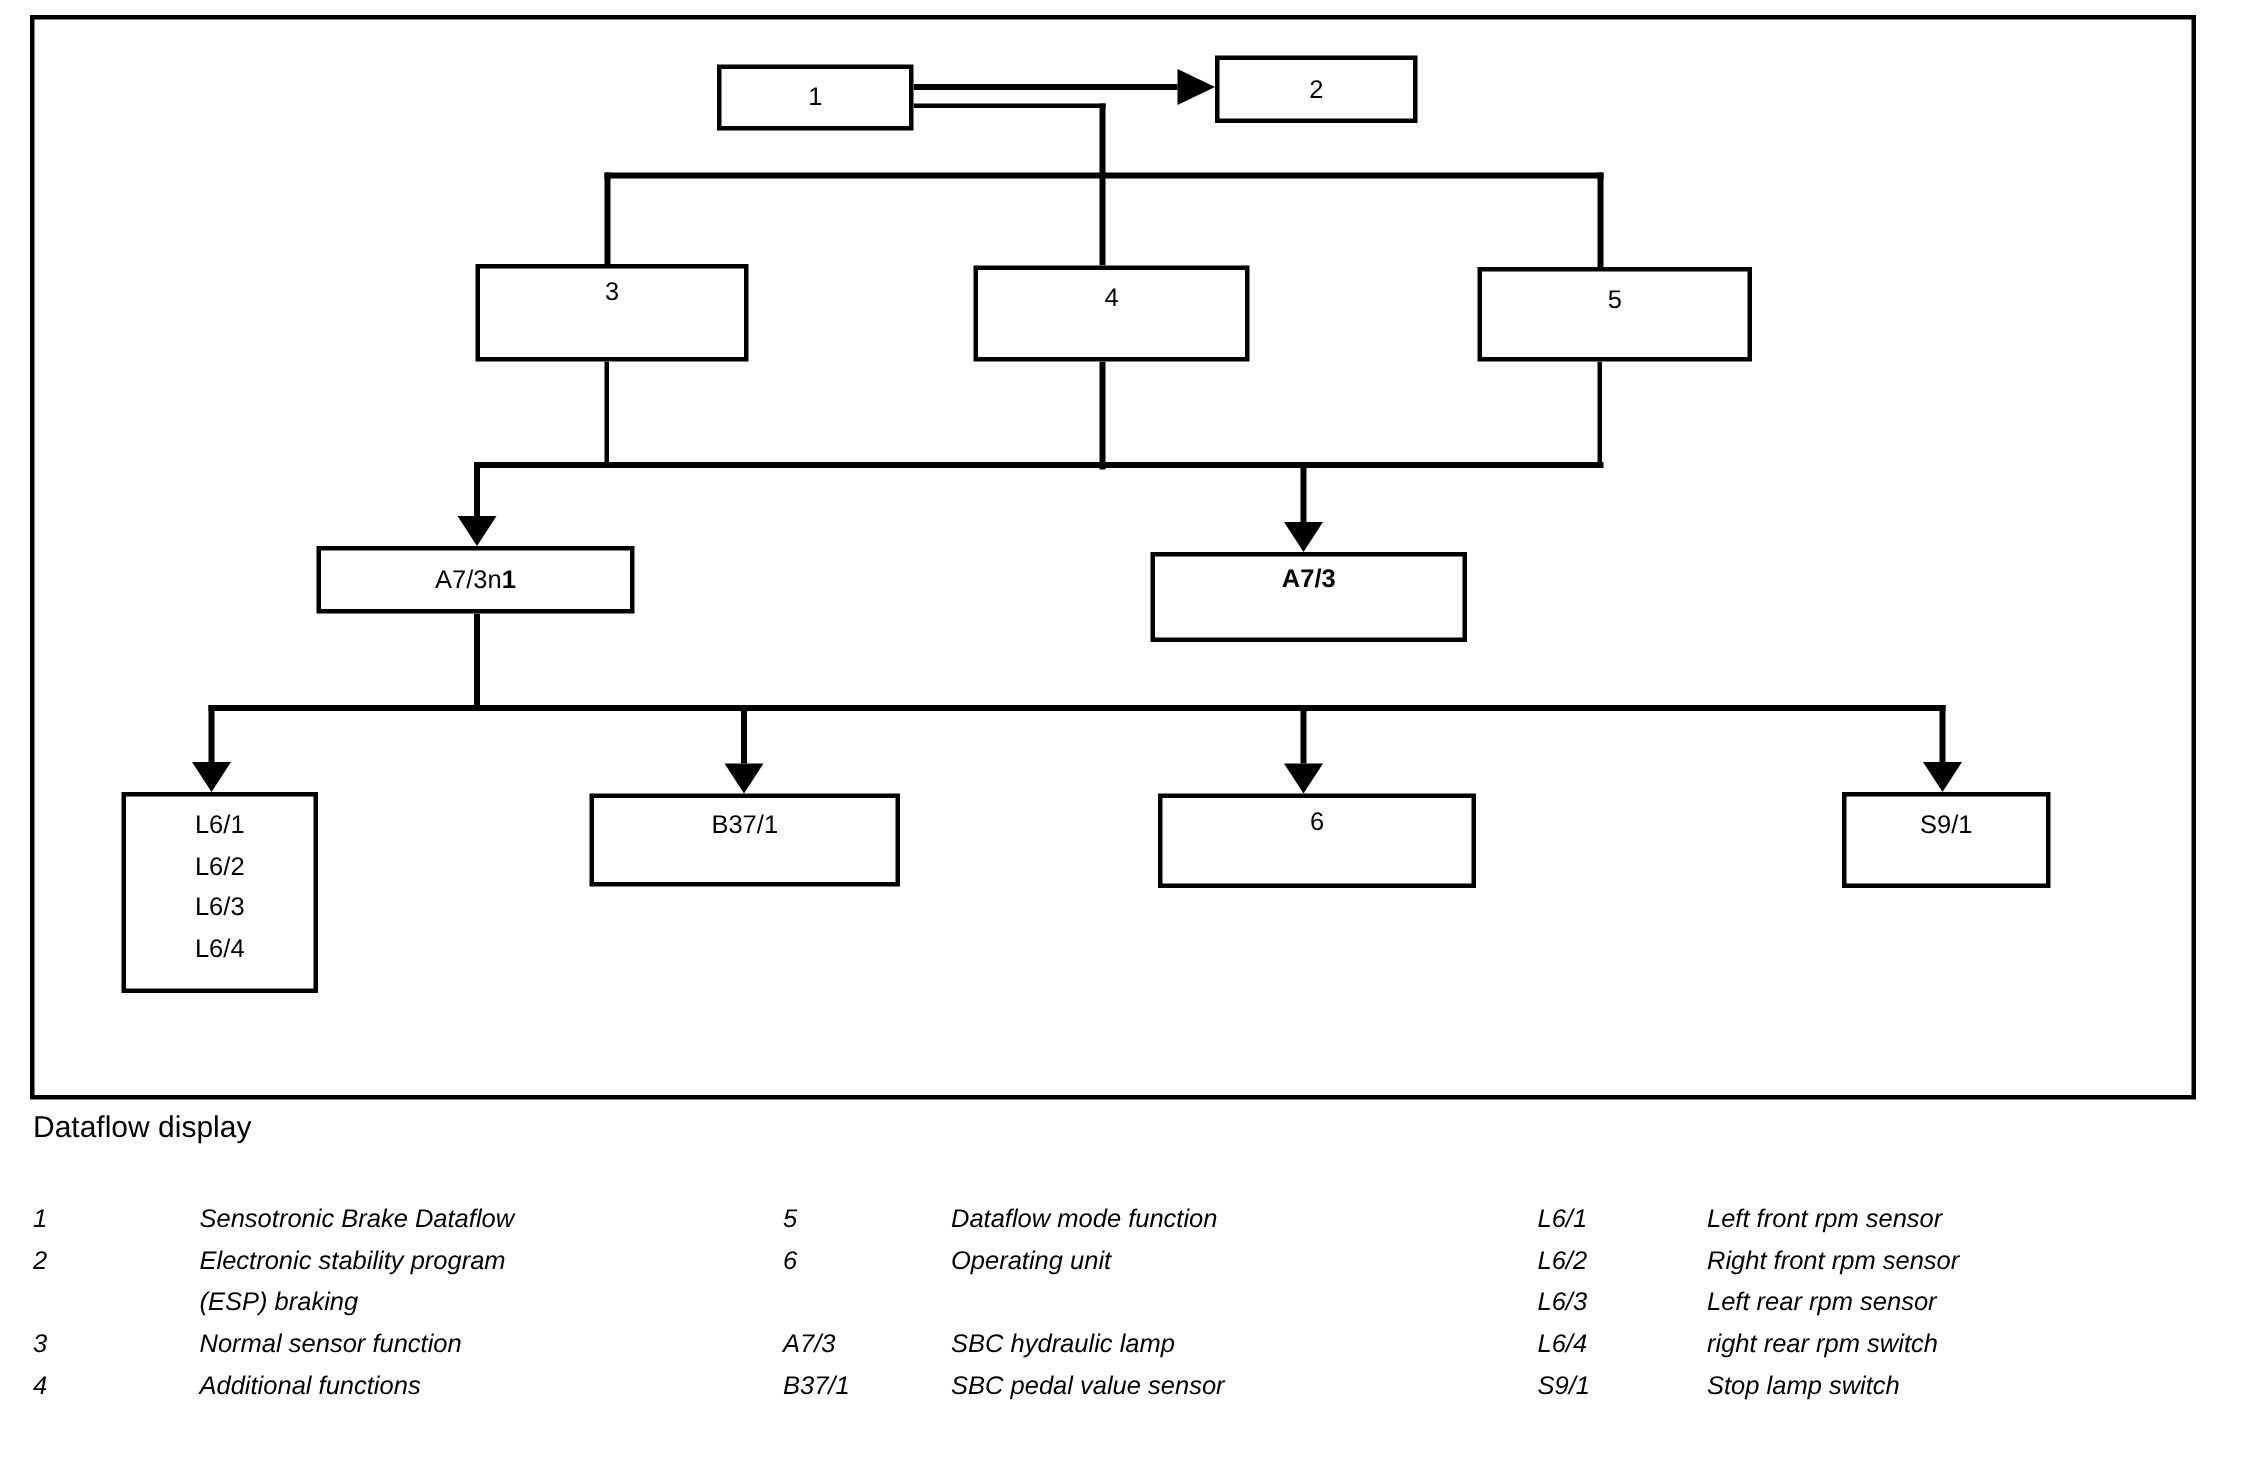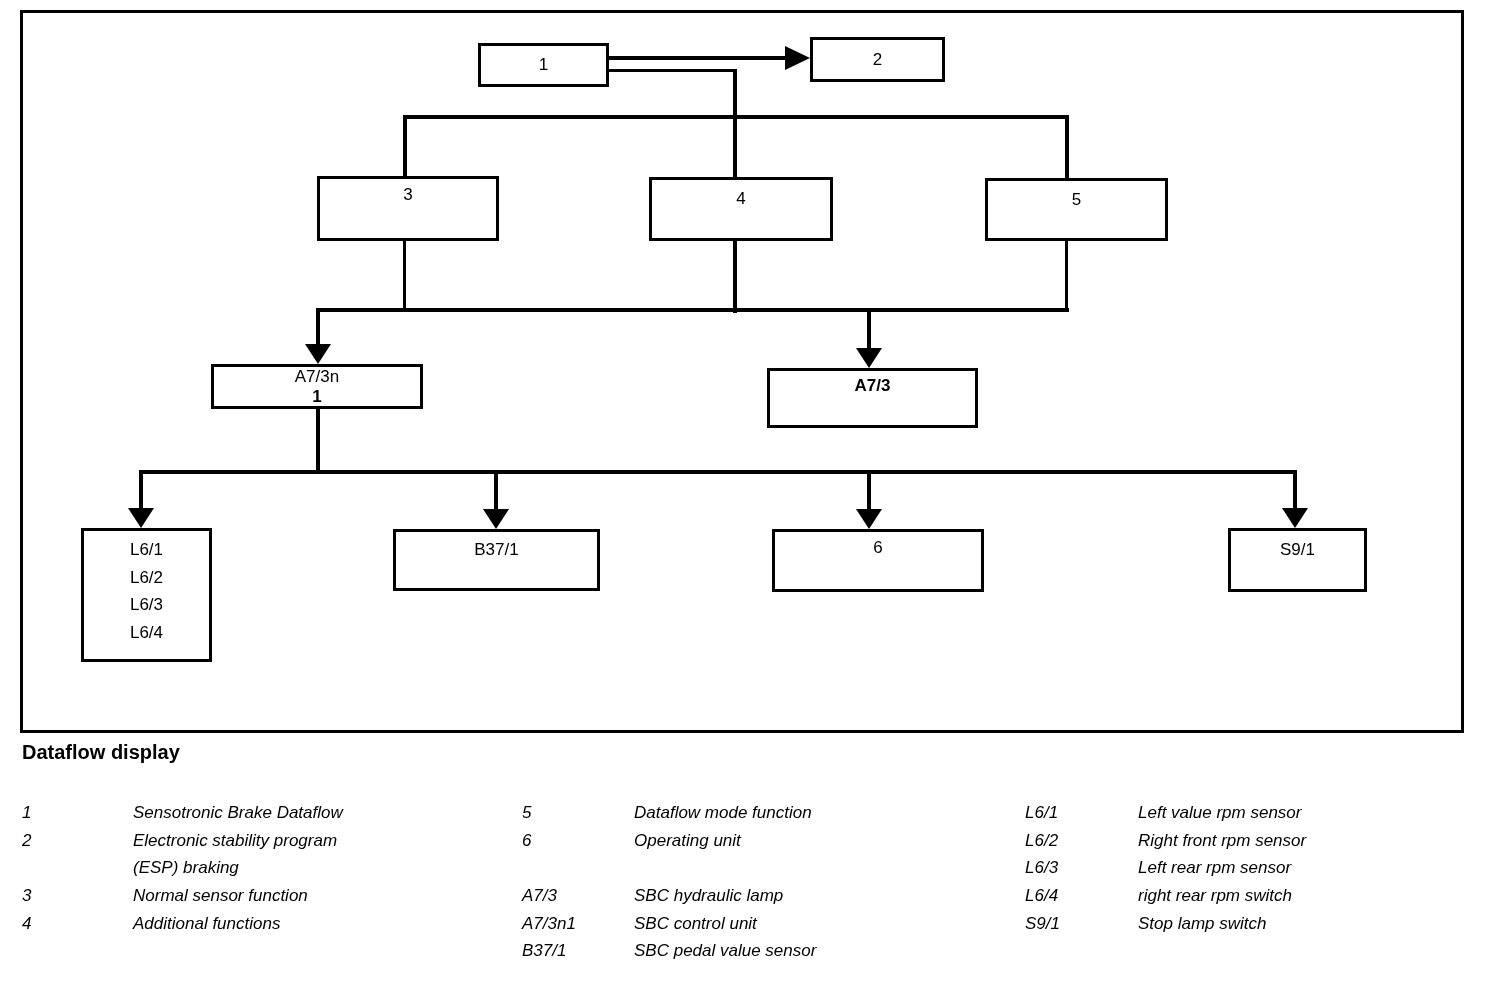--- a/index.html
+++ b/index.html
@@ -13,21 +13,21 @@
   .v-top{align-items:flex-start;}
   .pt6{padding-top:6px;} .pt8{padding-top:8px;} .pt9{padding-top:9px;}
   .hline,.vline{position:absolute;background:#000;}
   .arrow-down{position:absolute;width:0;height:0;
               border-left:13px solid transparent;border-right:13px solid transparent;
               border-top:20px solid #000;}
   .arrow-right{position:absolute;width:0;height:0;
                border-top:12px solid transparent;border-bottom:12px solid transparent;
                border-left:25px solid #000;}
   .bold{font-weight:bold;}
-  #caption{position:absolute;left:22px;top:741px;font-size:20px;font-weight:bold;}
+  #caption{position:absolute;left:22px;top:741px;font-size:20px;font-weight:normal;}
   .legend-col{position:absolute;top:799px;font-size:17px;font-style:italic;line-height:27.7px;}
   .lrow{display:flex;height:27.7px;white-space:nowrap;}
   .lkey{flex:0 0 auto;}
   .col1 .lkey{width:111px;}
   .col2 .lkey{width:112px;}
   .col3 .lkey{width:113px;}
   .stack{display:flex;flex-direction:column;align-items:center;padding-top:5px;
          line-height:27.7px;}
 </style>
 </head>
@@ -81,21 +81,21 @@
   </div>
 
   <div class="box v-top pt9" style="left:649px;top:177px;width:184px;height:64px;">
     <span>4</span>
   </div>
 
   <div class="box v-top pt9" style="left:985px;top:178px;width:183px;height:63px;">
     <span>5</span>
   </div>
 
-  <div class="box v-center" style="left:211px;top:364px;width:212px;height:45px;flex-direction:column;">
+  <div class="box v-center" style="left:211px;top:364px;width:212px;height:45px;">
     <span>A7/3n</span>
       <span class="bold">1</span>
   </div>
 
   <div class="box v-top bold" style="left:767px;top:368px;width:211px;height:60px;padding-top:5px;">
     <span>A7/3</span>
   </div>
 
   <div class="box" style="left:81px;top:528px;width:131px;height:134px;">
     <div class="stack">
@@ -154,33 +154,29 @@
     </div>
     <div class="lrow">
       <span class="lkey"></span>
       <span class="ltext"></span>
     </div>
     <div class="lrow">
       <span class="lkey">A7/3</span>
       <span class="ltext">SBC hydraulic lamp</span>
     </div>
     <div class="lrow">
-      <span class="lkey">A7/3n1</span>
-      <span class="ltext">SBC control unit</span>
-    </div>
-    <div class="lrow">
       <span class="lkey">B37/1</span>
       <span class="ltext">SBC pedal value sensor</span>
     </div>
   </div>
 
   <div class="legend-col col3" style="left:1025px;">
     <div class="lrow">
       <span class="lkey">L6/1</span>
-      <span class="ltext">Left value rpm sensor</span>
+      <span class="ltext">Left front rpm sensor</span>
     </div>
     <div class="lrow">
       <span class="lkey">L6/2</span>
       <span class="ltext">Right front rpm sensor</span>
     </div>
     <div class="lrow">
       <span class="lkey">L6/3</span>
       <span class="ltext">Left rear rpm sensor</span>
     </div>
     <div class="lrow">

